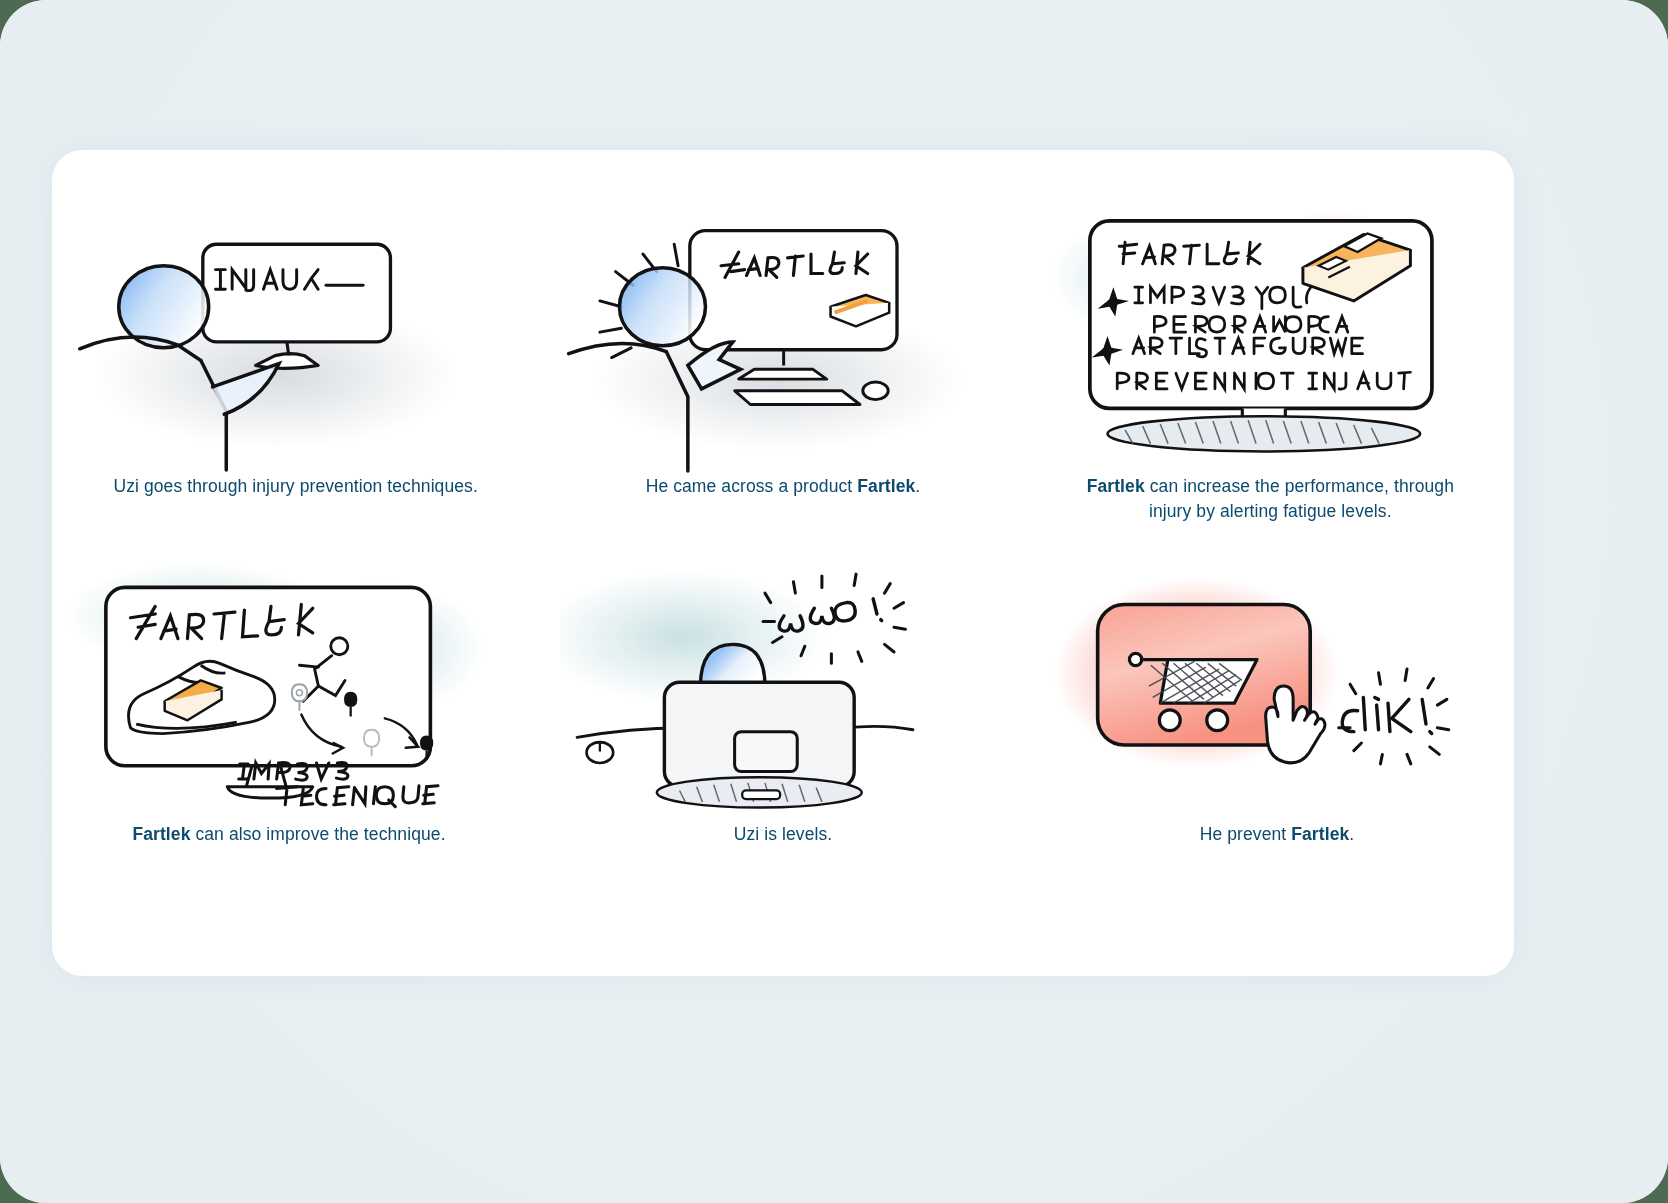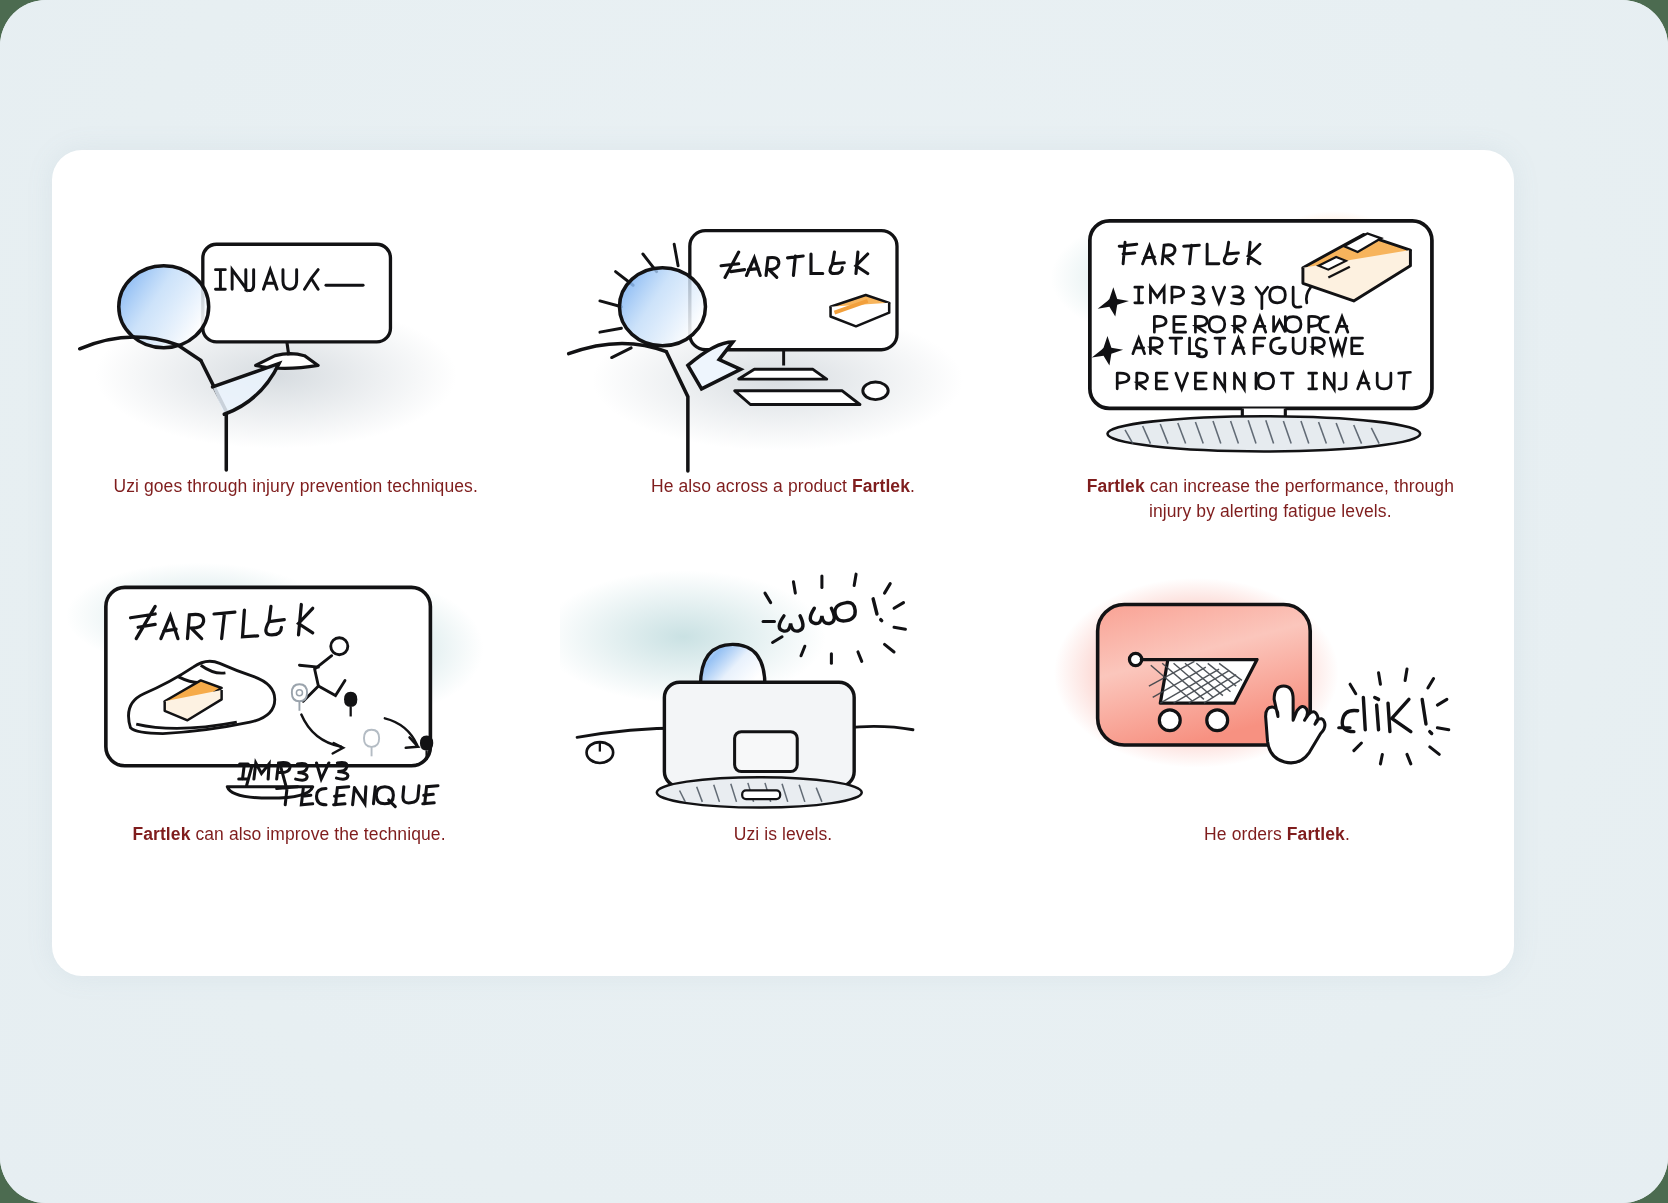--- a/index.html
+++ b/index.html
@@ -55,21 +55,21 @@
   .row2 .art { height: 268px; }
   .art {
     position: relative;
     width: 100%;
   }
   .art svg { position: absolute; left: 0; top: 0; width: 100%; height: 100%; }
   .caption {
     text-align: center;
     font-size: 17.5px;
     line-height: 1.42;
-    color: #7f1d1d;
+    color: #0c4a6e;
     letter-spacing: 0.1px;
     padding: 0 30px;
   }
   .caption b {
     font-weight: bold;
   }
   .row-wrap { display: flex; width: 100%; }
   .r1 { position: absolute; left: 0; top: 56px; width: 100%; }
   .r2 { position: absolute; left: 0; top: 404px; width: 100%; gap: 20px; }
 </style>
@@ -183,21 +183,21 @@
 
             <ellipse cx="112" cy="100" rx="44" ry="40" fill="url(#headblue)" stroke="#121214" stroke-width="3.6"></ellipse>
             <g fill="none" stroke="#121214" stroke-width="3.6" stroke-linecap="round">
               <path d="M16 148 q54 -20 100 -2"></path>
               <path d="M116 146 l22 46 l0 76"></path>
               <path d="M138 160 q28 -24 46 -24 l-14 18 l22 10 l-40 20 z" fill="#eef5fd"></path>
             </g>
           </svg>
         </div>
         <div class="caption">
-          <span>He also across a product </span><b>Fartlek</b><span>.</span>
+          <span>He came across a product </span><b>Fartlek</b><span>.</span>
         </div>
       </div>
 
       <div class="panel row1">
         <div class="art">
           <svg viewBox="0 0 470 268" preserveAspectRatio="xMidYMid meet">
             <defs>
               <radialGradient id="tealwash" cx="50%" cy="50%" r="50%">
                 <stop offset="0%" stop-color="#a9cfd2" stop-opacity="0.62"></stop>
                 <stop offset="100%" stop-color="#a9cfd2" stop-opacity="0"></stop>
@@ -553,19 +553,19 @@
                 <path d="M416 178 l-12 -2"></path>
               <path d="M406 204 l-10 -8"></path>
                 <path d="M376 214 l-4 -10"></path>
               <path d="M344 214 l2 -10"></path>
                 <path d="M316 200 l8 -8"></path>
               <path d="M300 176 l12 0"></path>
             </g>
           </svg>
         </div>
         <div class="caption">
-          <span>He orders </span><b>Fartlek</b><span>.</span>
+          <span>He prevent </span><b>Fartlek</b><span>.</span>
         </div>
       </div>
     </div>
 
   </div>
 </div>
 
 </body></html>

